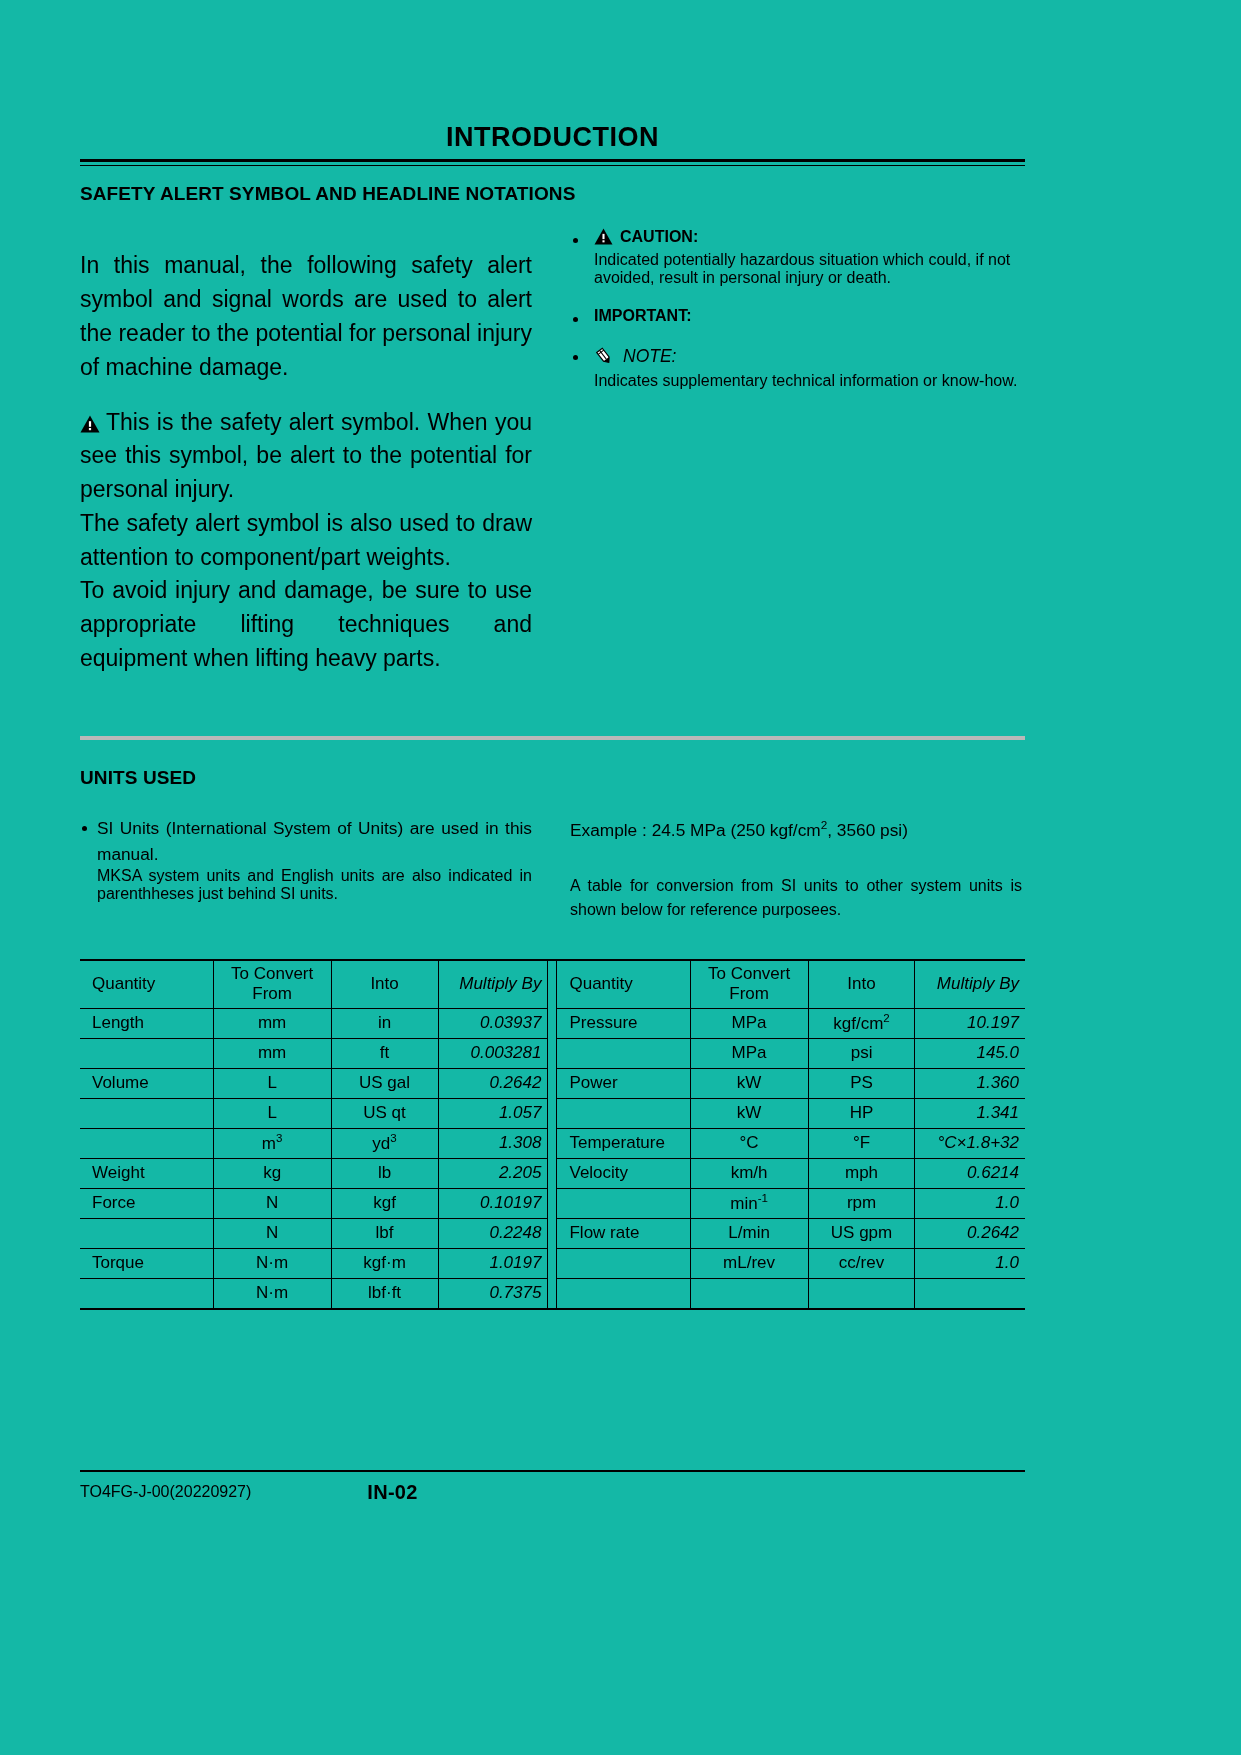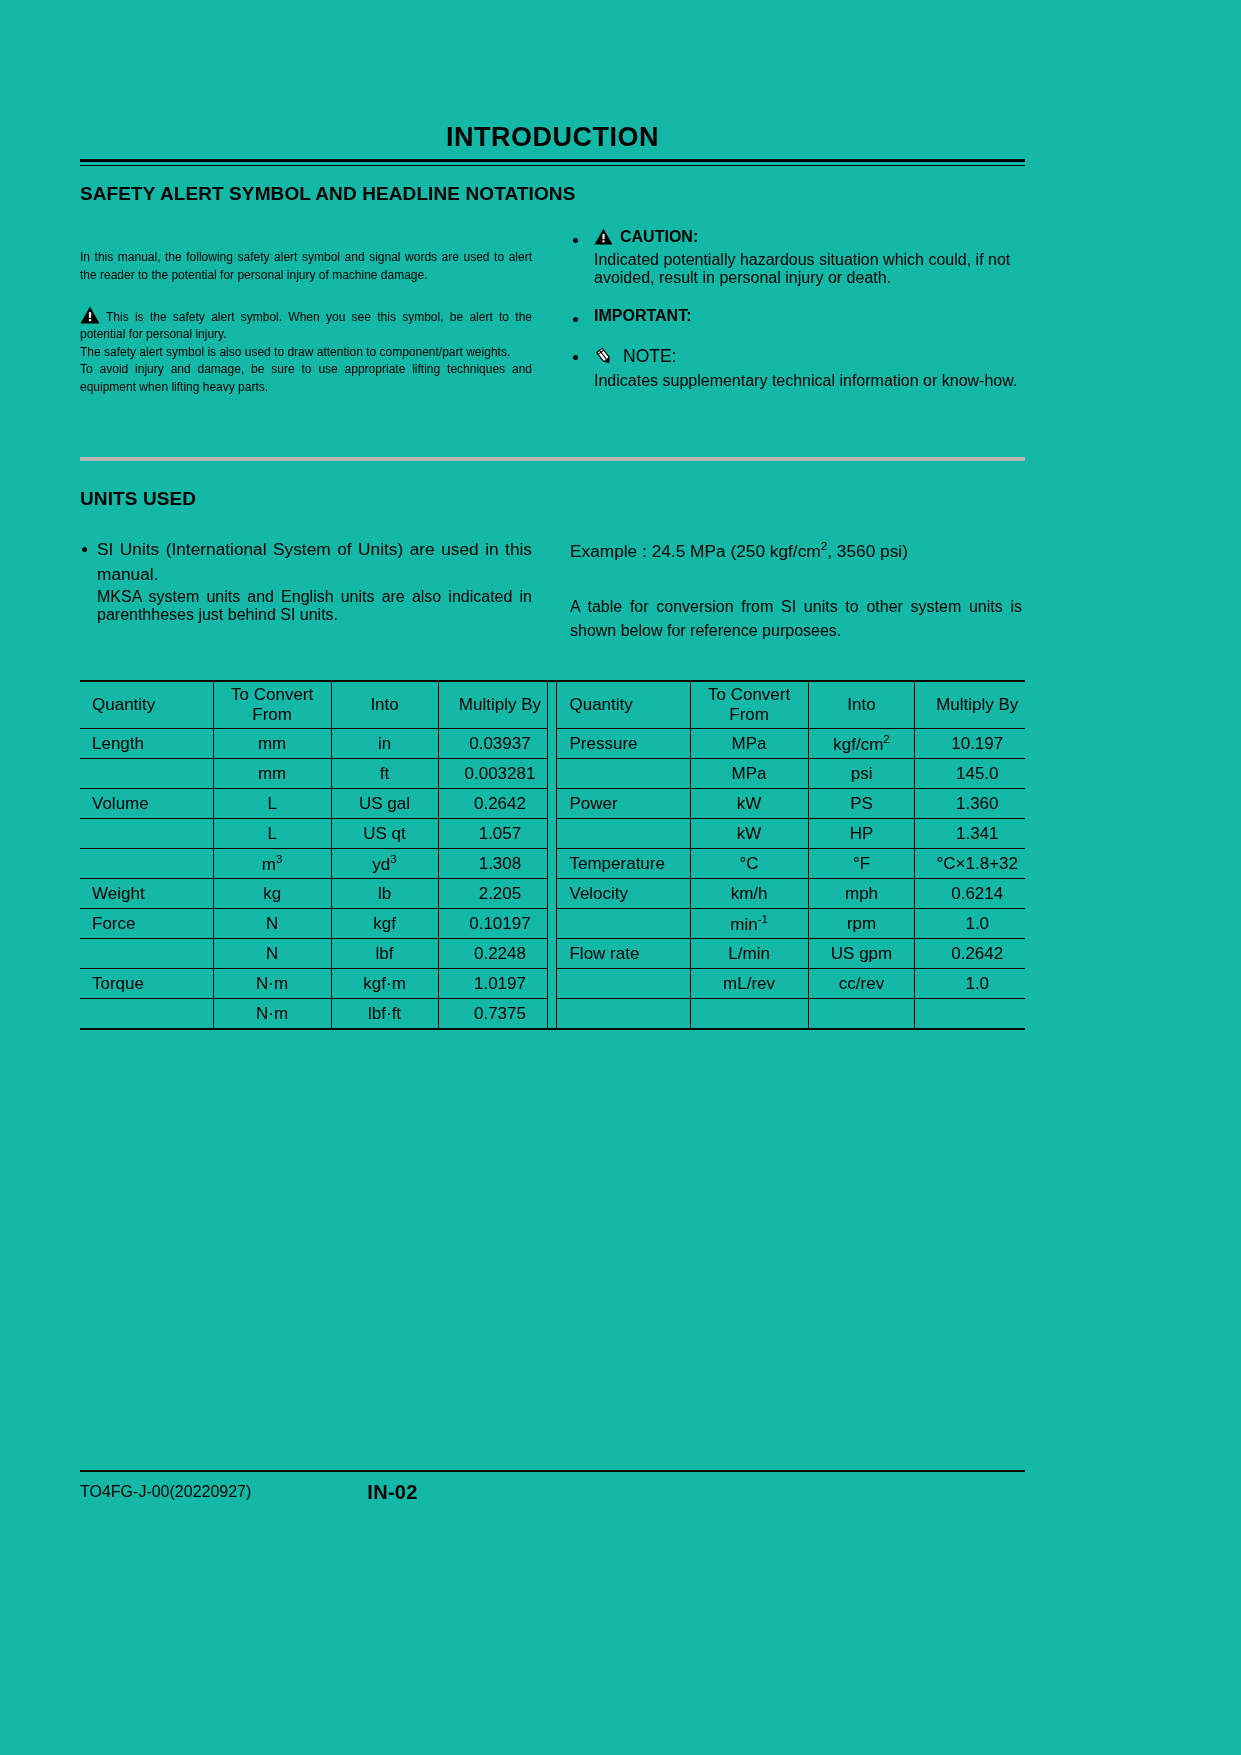--- a/index.html
+++ b/index.html
@@ -57,21 +57,21 @@
     display: flex;
     gap: 38px;
     margin-top: 22px;
   }
   .col {
     width: 452px;
     flex: 0 0 452px;
   }
   p.just {
     text-align: justify;
-    font-size: 12px;
+    font-size: 23px;
     line-height: 1.47;
     margin: 0;
   }
   p.gap-top { margin-top: 21px; }
 
   
   .alert-ico {
     display: inline-block;
     width: 20px;
     height: 18px;
@@ -103,20 +103,21 @@
     background: #000;
     border-radius: 50%;
   }
   .lbl-bold {
     font-weight: bold;
     font-size: 16px;
     display: block;
     margin-bottom: 2px;
   }
   .lbl-ital {
+    font-style: italic;
     font-size: 17.5px;
     display: block;
     margin-bottom: 2px;
   }
   .ico-inline {
     display: inline-block;
     vertical-align: -3px;
     margin-right: 7px;
   }
 
@@ -164,21 +165,21 @@
   table.conv td, table.conv th {
     border: 1px solid #000;
     padding: 3px 6px;
     height: 23px;
     font-weight: normal;
     text-align: center;
     vertical-align: middle;
     line-height: 1.18;
   }
   table.conv td.qty, table.conv th.qty { text-align: left; padding-left: 12px; }
-  table.conv td.val, table.conv th.val { text-align: center; padding-left: 20px; }
+  table.conv td.val, table.conv th.val { text-align: right; padding-left: 20px; font-style: italic; }
   
   table.conv { border-top: 2px solid #000; border-bottom: 2px solid #000; }
   table.conv td.edge-l, table.conv th.edge-l { border-left: none; }
   table.conv td.edge-r, table.conv th.edge-r { border-right: none; }
   table.conv td.gapcol, table.conv th.gapcol {
     border-top: none; border-bottom: none;
     border-left: 1px solid #000; border-right: 1px solid #000;
     width: 9px; padding: 0;
   }
   .hdr-row td { border-bottom: 1.5px solid #000; }

